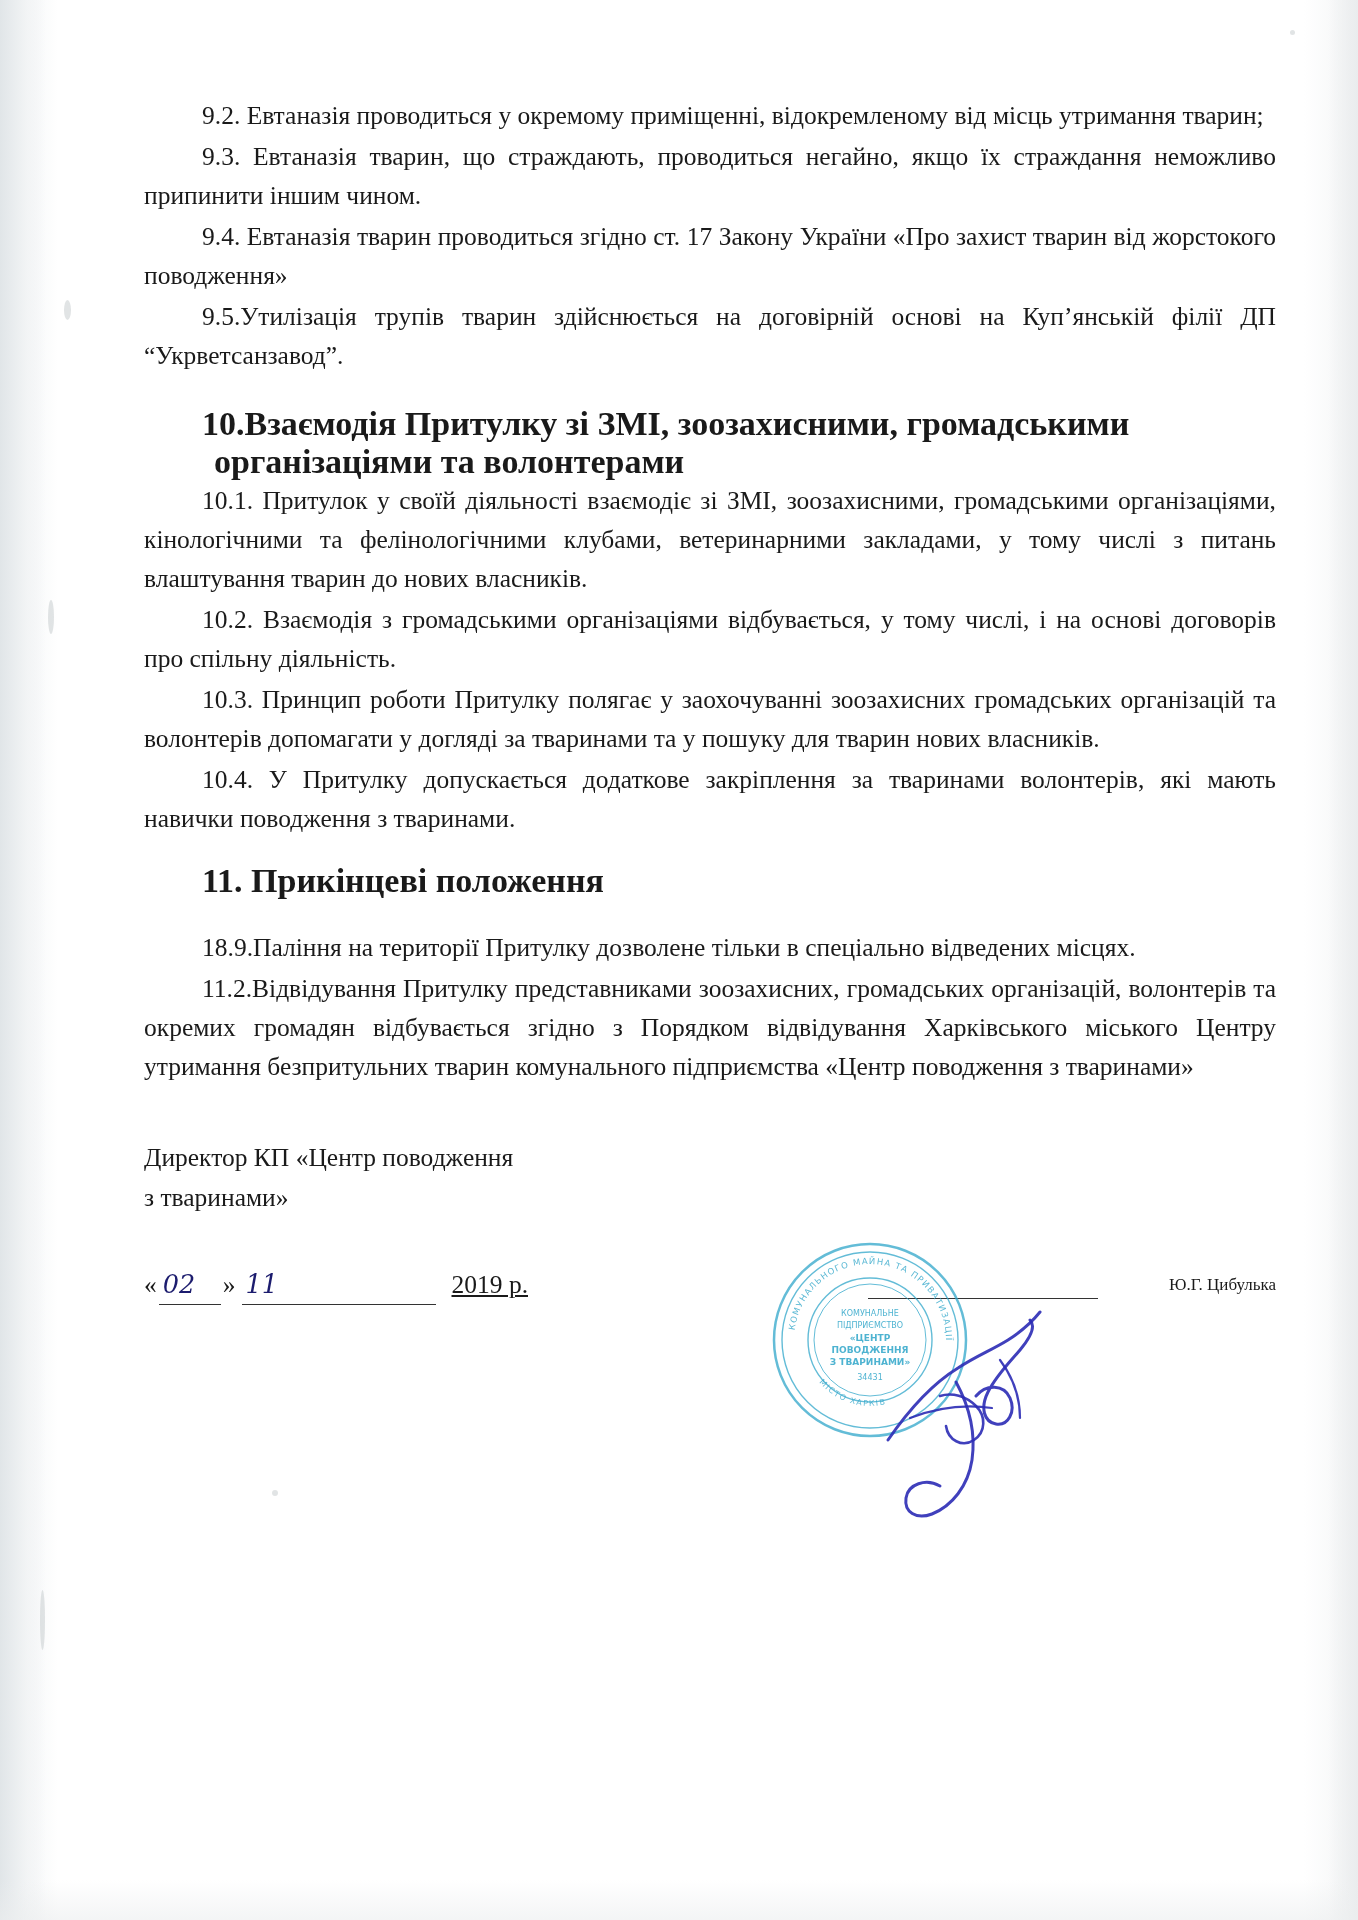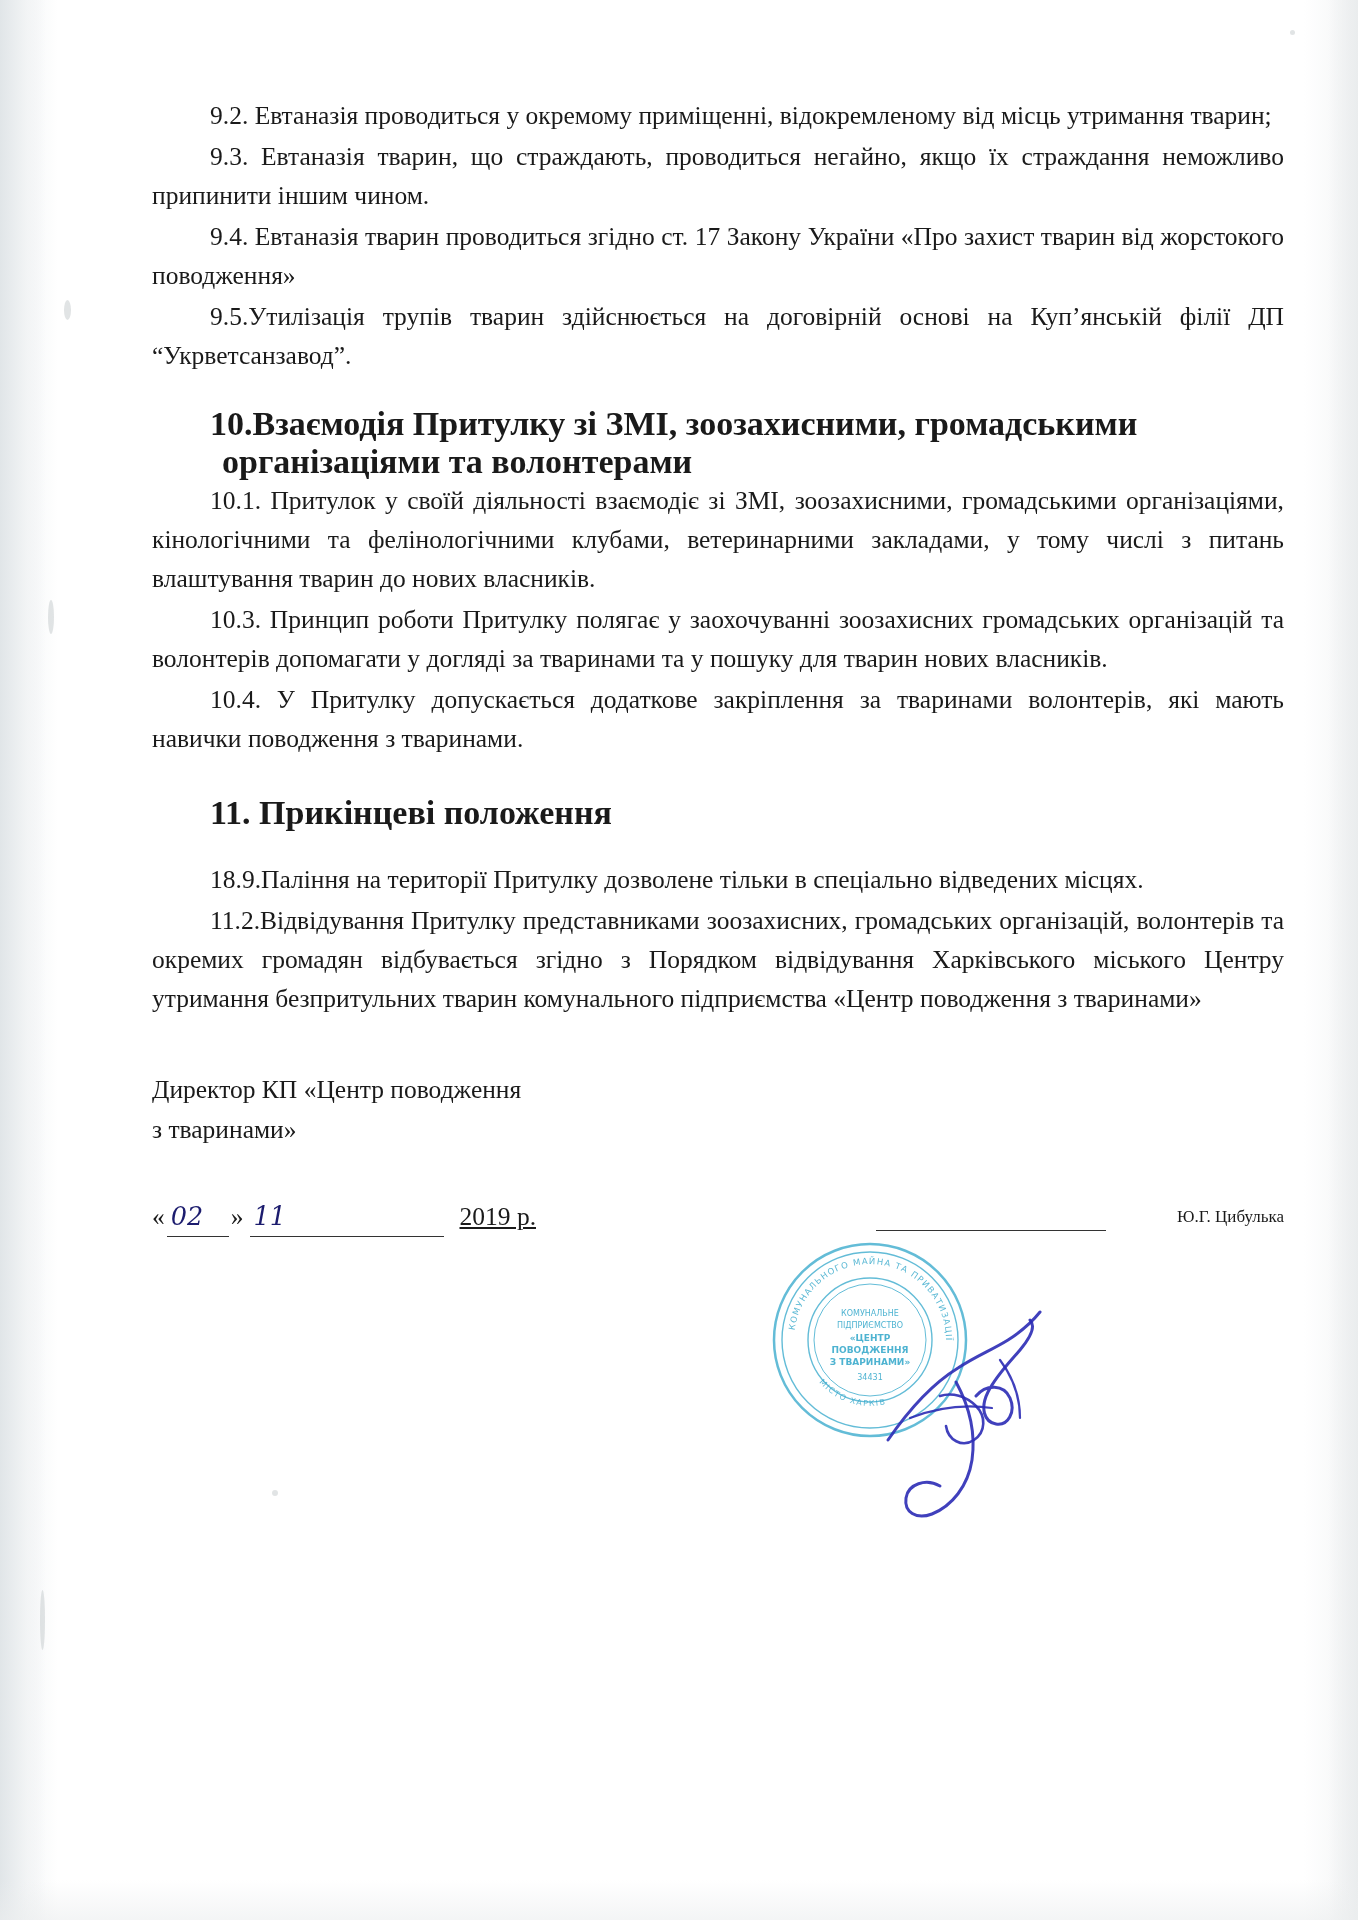--- a/index.html
+++ b/index.html
@@ -48,21 +48,21 @@
     bottom: 0;
     left: 0;
     width: 100%;
     height: 40px;
     background: linear-gradient(to top, #eceeef, rgba(255,255,255,0));
     opacity: .6;
     pointer-events: none;
   }
   .content {
     position: absolute;
-    left: 152px;
+    left: 144px;
     top: 96px;
     width: 1132px;
   }
   p.para {
     margin: 0 0 2px 0;
     font-size: 25.5px;
     line-height: 39px;
     text-align: justify;
     text-indent: 58px;
     hyphens: none;
@@ -75,21 +75,21 @@
   }
   .heading-10 {
     margin-top: 30px;
     padding-left: 58px;
   }
   .heading-10 .line2 {
     display: block;
     padding-left: 12px;
   }
   .heading-11 {
-    margin-top: 36px;
+    margin-top: 24px;
     padding-left: 58px;
   }
   .gap-med { height: 28px; }
 
   .signature-block {
     margin-top: 52px;
     font-size: 25.5px;
     line-height: 40px;
   }
   .date-row {
@@ -185,20 +185,21 @@
     <p class="para">9.3. Евтаназія тварин, що страждають, проводиться негайно, якщо їх страждання неможливо припинити іншим чином.</p>
     <p class="para">9.4. Евтаназія  тварин проводиться згідно ст. 17 Закону України «Про захист тварин від жорстокого поводження»</p>
     <p class="para">9.5.Утилізація трупів тварин здійснюється на договірній основі на Куп’янській філії ДП “Укрветсанзавод”.</p>
 
     <div class="heading heading-10">
       <span>10.Взаємодія Притулку зі ЗМІ,  зоозахисними, громадськими</span>
       <span class="line2">організаціями та волонтерами</span>
     </div>
 
     <p class="para">10.1. Притулок у своїй діяльності взаємодіє зі ЗМІ, зоозахисними, громадськими організаціями, кінологічними та фелінологічними клубами, ветеринарними закладами, у тому числі з питань влаштування тварин до нових власників.</p>
+    <p class="para">10.2. Взаємодія з громадськими організаціями відбувається, у тому числі, і на основі договорів про спільну діяльність.</p>
     <p class="para">10.3. Принцип роботи Притулку полягає у заохочуванні зоозахисних громадських організацій та волонтерів допомагати у догляді за тваринами та у пошуку для тварин нових власників.</p>
     <p class="para">10.4. У Притулку допускається додаткове закріплення за тваринами волонтерів, які мають навички поводження з тваринами.</p>
 
     <div class="heading heading-11">11. Прикінцеві положення</div>
 
     <div class="gap-med"></div>
 
     <p class="para">18.9.Паління на території Притулку дозволене тільки в спеціально відведених місцях.</p>
     <p class="para">11.2.Відвідування Притулку представниками зоозахисних, громадських організацій, волонтерів та окремих громадян відбувається згідно з Порядком відвідування Харківського міського Центру утримання безпритульних тварин комунального підприємства «Центр поводження з тваринами»</p>
 

